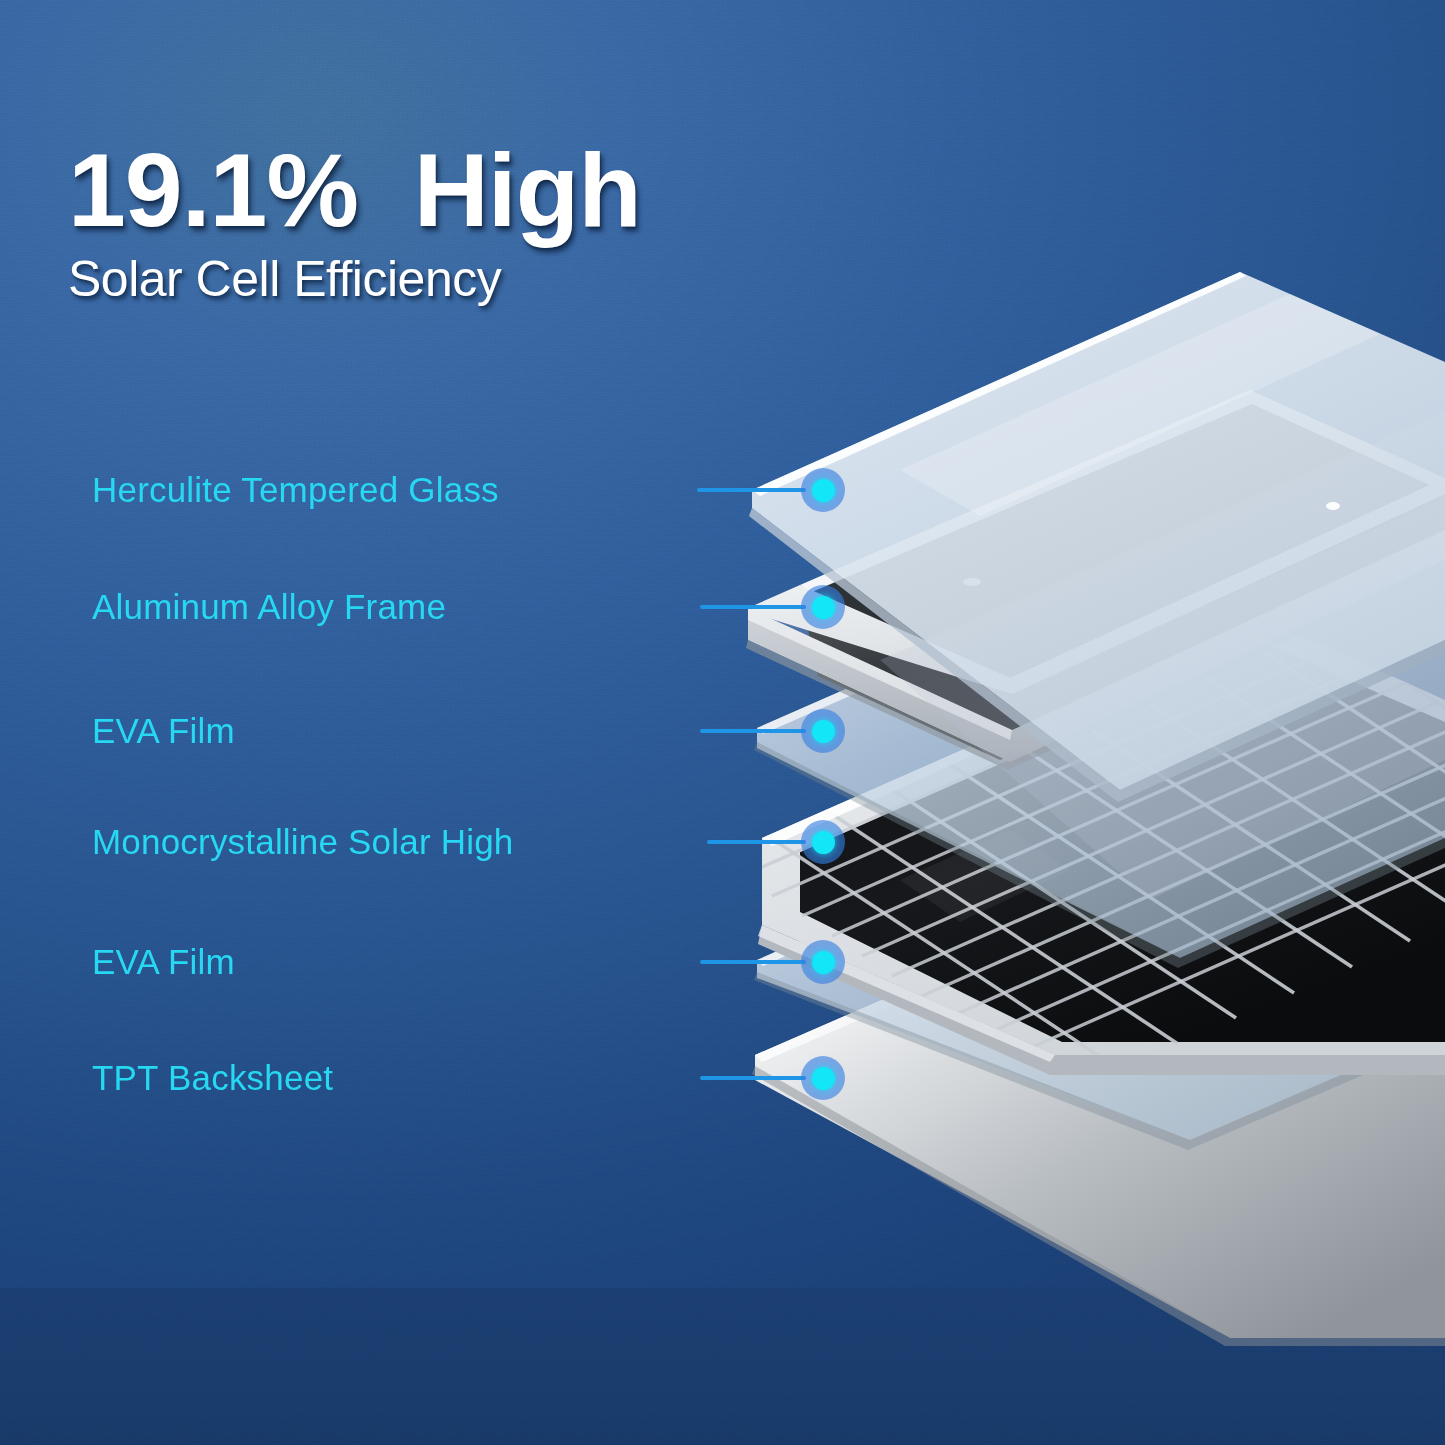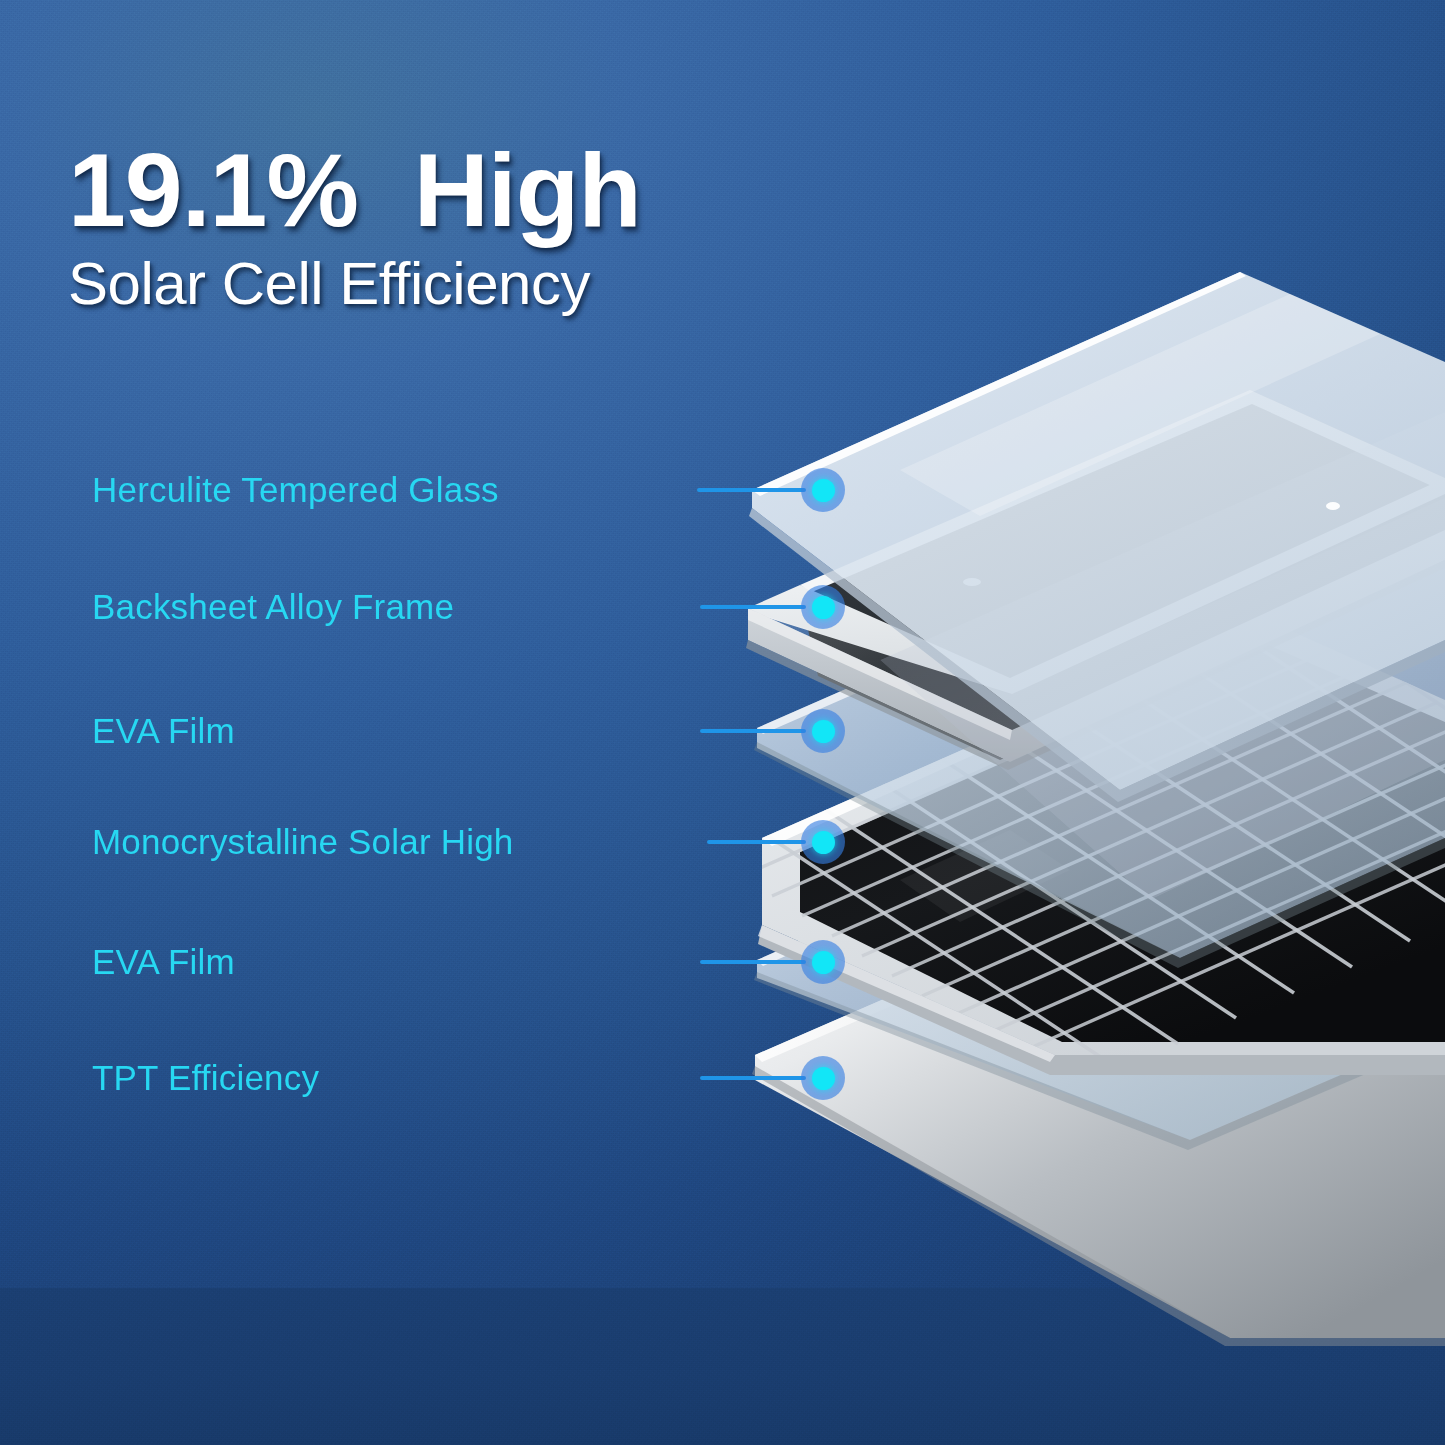--- a/index.html
+++ b/index.html
@@ -65,21 +65,21 @@
     color: #ffffff;
     letter-spacing: -1px;
     line-height: 1.0;
     white-space: pre;
     text-shadow:
       3px 5px 5px rgba(8,26,54,.62),
       1px 2px 2px rgba(10,30,60,.45);
   }
   .headline-sub {
     margin-top: 12px;
-    font-size: 60px;
+    font-size: 50px;
     font-weight: normal;
     color: #ffffff;
     letter-spacing: -.5px;
     line-height: 1.0;
     white-space: pre;
     text-shadow:
       3px 4px 4px rgba(8,26,54,.6),
       1px 2px 2px rgba(10,30,60,.42);
   }
 
@@ -322,39 +322,39 @@
     <div class="headline-sub">Solar Cell Efficiency</div>
   </div>
 
   <div id="callouts">
       <div class="callout" style="top: 490px;">
         <div class="callout-text">Herculite Tempered Glass</div>
         <div class="callout-line" style="left: 697px; width: 109px;"></div>
         <div class="callout-dot" style="left: 823px;"></div>
       </div>
       <div class="callout" style="top: 607px;">
-        <div class="callout-text">Backsheet Alloy Frame</div>
+        <div class="callout-text">Aluminum Alloy Frame</div>
         <div class="callout-line" style="left: 700px; width: 106px;"></div>
         <div class="callout-dot" style="left: 823px;"></div>
       </div>
       <div class="callout" style="top: 731px;">
         <div class="callout-text">EVA Film</div>
         <div class="callout-line" style="left: 700px; width: 106px;"></div>
         <div class="callout-dot" style="left: 823px;"></div>
       </div>
       <div class="callout" style="top: 842px;">
         <div class="callout-text">Monocrystalline Solar High</div>
         <div class="callout-line" style="left: 707px; width: 99px;"></div>
         <div class="callout-dot" style="left: 823px;"></div>
       </div>
       <div class="callout" style="top: 962px;">
         <div class="callout-text">EVA Film</div>
         <div class="callout-line" style="left: 700px; width: 106px;"></div>
         <div class="callout-dot" style="left: 823px;"></div>
       </div>
       <div class="callout" style="top: 1078px;">
-        <div class="callout-text">TPT Efficiency</div>
+        <div class="callout-text">TPT Backsheet</div>
         <div class="callout-line" style="left: 700px; width: 106px;"></div>
         <div class="callout-dot" style="left: 823px;"></div>
       </div>
     </div>
 
 </div>
 
 </body></html>

